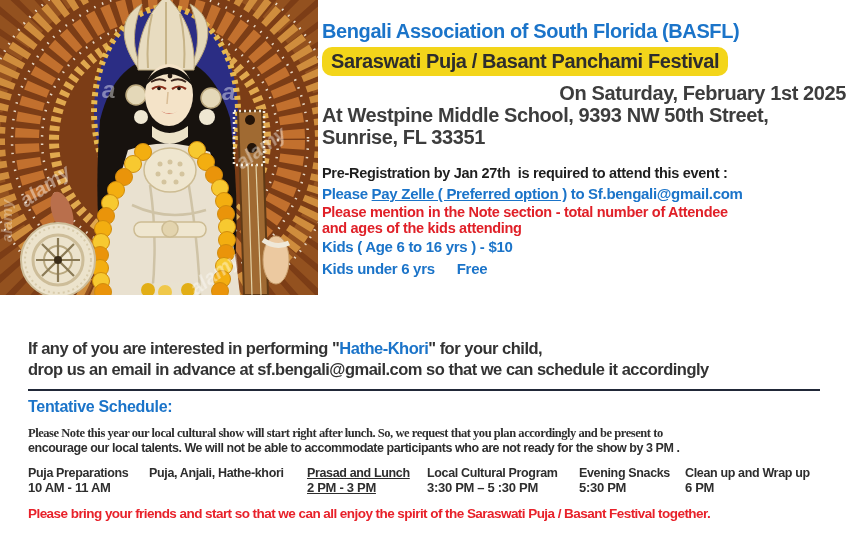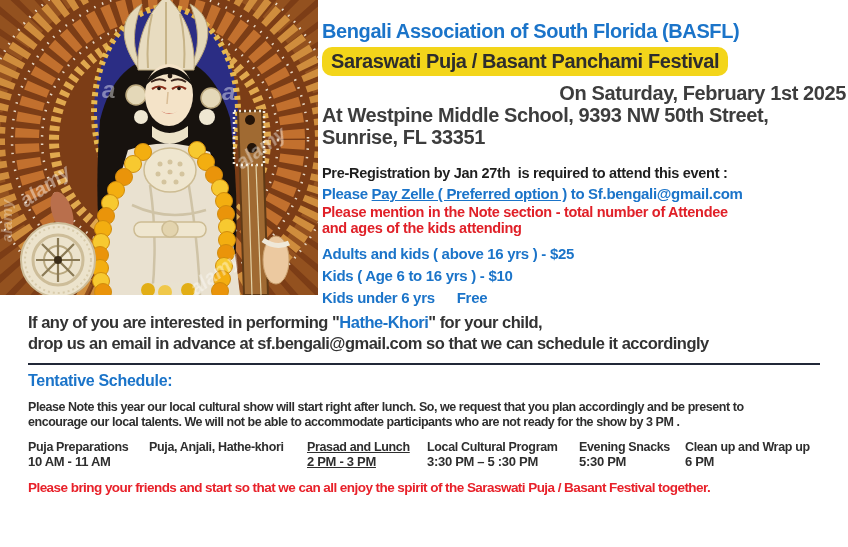--- a/index.html
+++ b/index.html
@@ -17,27 +17,27 @@
   .dk{color:#3d3d3d;font-size:20px;line-height:22px;letter-spacing:-0.4px;white-space:nowrap;}
   .dk.first{margin-top:6px;text-align:right;}
   .prereg{color:#1f1f1f;font-size:14.5px;line-height:20px;margin-top:15px;letter-spacing:-0.3px;white-space:pre;}
   .zelle{color:#1b74c9;font-size:15px;line-height:22px;letter-spacing:-0.3px;white-space:nowrap;}
   .zelle .u{text-decoration:underline;}
   .rednote{color:#e02028;font-size:14.5px;line-height:15.5px;letter-spacing:-0.3px;white-space:nowrap;}
   .price{color:#1b74c9;font-size:15px;line-height:22px;letter-spacing:-0.3px;white-space:nowrap;}
   .price.first{margin-top:7px;}
   .free{margin-left:22px;}
   
-  .lower{position:absolute;left:28px;top:312px;width:800px;}
+  .lower{position:absolute;left:28px;top:338px;width:800px;}
   .hathe{color:#333333;font-size:16.5px;line-height:21px;letter-spacing:-0.5px;white-space:nowrap;}
   .hathe .hl{color:#1b74c9;}
   .rule{height:2px;background:#212838;margin-top:9px;width:792px;}
   .tsched{color:#1b74c9;font-size:16px;line-height:20px;margin-top:6px;letter-spacing:-0.3px;white-space:nowrap;}
   .note{color:#2e2e2e;font-size:12.5px;line-height:14.5px;letter-spacing:-0.45px;white-space:nowrap;}
-  .note.first{margin-top:9px;}
+  .note.first{margin-top:9px;font-family:Liberation Serif, serif;}
   .schedrow{display:flex;margin-top:11px;color:#2e2e2e;}
   .scol{flex:0 0 auto;}
   .c1{width:121px;} .c2{width:158px;} .c3{width:120px;text-decoration:underline;} .c4{width:152px;} .c5{width:106px;}
   .sname{font-size:12.5px;line-height:15px;letter-spacing:-0.35px;white-space:nowrap;}
   .stime{font-size:13px;line-height:14px;letter-spacing:-0.3px;white-space:nowrap;}
   .closing{color:#e8212a;font-size:13.5px;line-height:16px;letter-spacing:-0.55px;margin-top:11px;white-space:nowrap;}
 </style>
 </head>
 <body>
 
@@ -191,21 +191,20 @@
     </div>
     <div class="dk first">On Saturday, February 1st 2025</div>
     <div class="dk">At Westpine Middle School, 9393 NW 50th Street,</div>
     <div class="dk">Sunrise, FL 33351</div>
 
     <div class="prereg">Pre-Registration by Jan 27th  is required to attend this event :</div>
     <div class="zelle"><span>Please </span><span class="u">Pay Zelle ( Preferred option )</span><span> to Sf.bengali@gmail.com</span></div>
     <div class="rednote">Please mention in the Note section - total number of Attendee</div>
     <div class="rednote">and ages of the kids attending</div>
 
-    <div class="price first">Adults and kids ( above 16 yrs ) - $25</div>
     <div class="price">Kids ( Age 6 to 16 yrs ) - $10</div>
     <div class="price"><span>Kids under 6 yrs</span><span class="free">Free</span></div>
   </div>
 
   <div class="lower">
     <div class="hathe"><span>If any of you are interested in performing "</span><span class="hl">Hathe-Khori</span><span>" for your child,</span></div>
     <div class="hathe">drop us an email in advance at sf.bengali@gmail.com so that we can schedule it accordingly</div>
 
     <div class="rule"></div>
 

